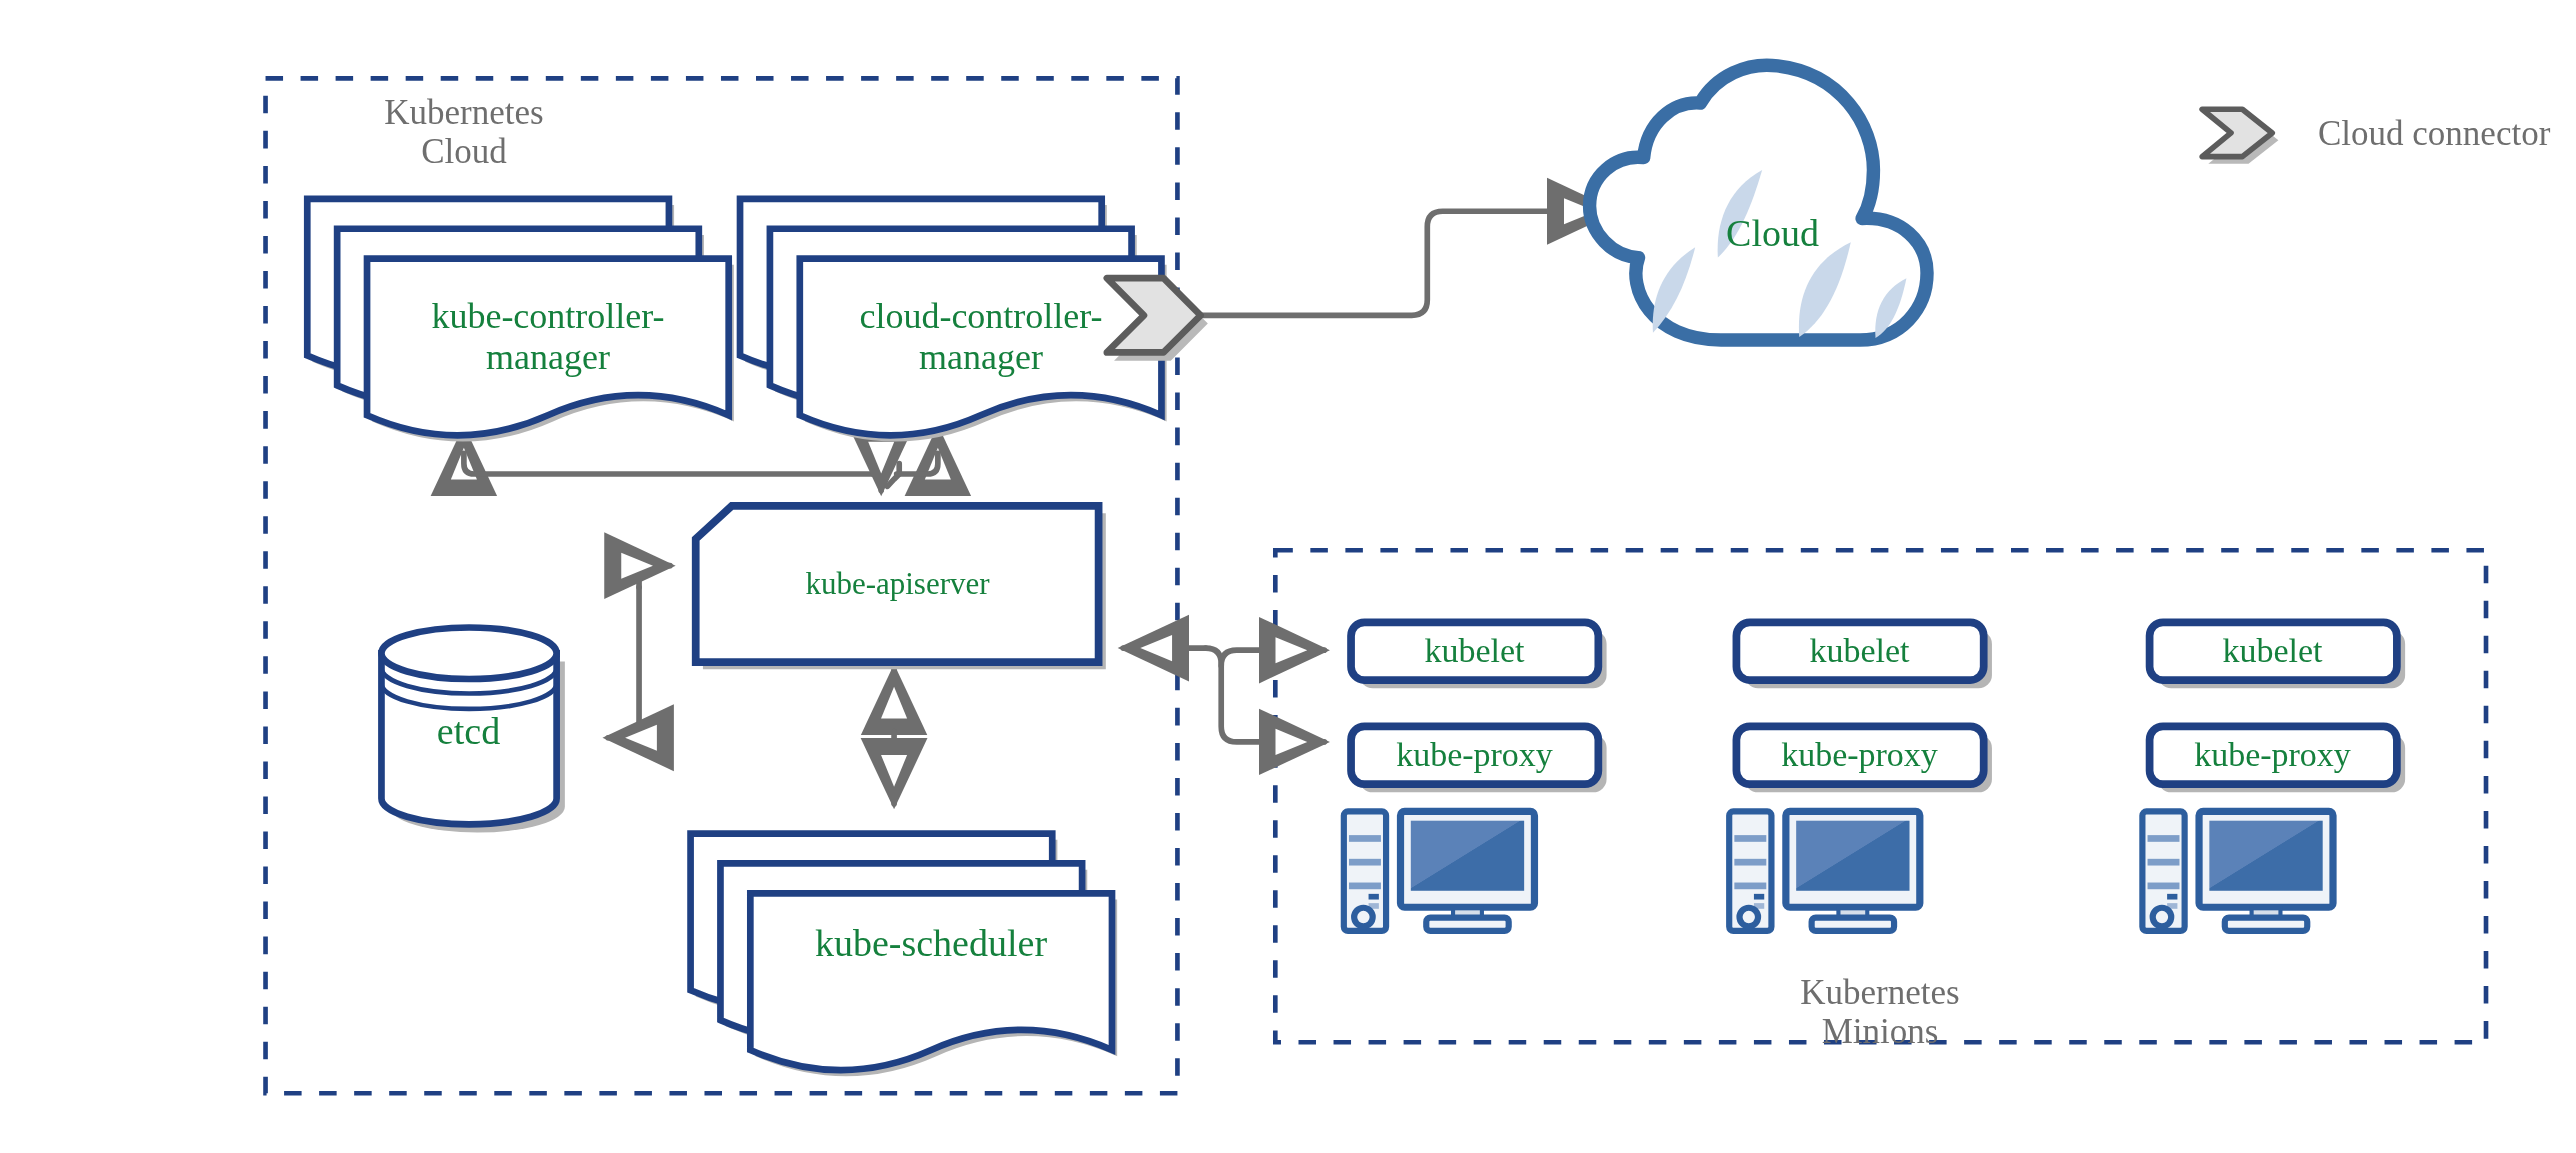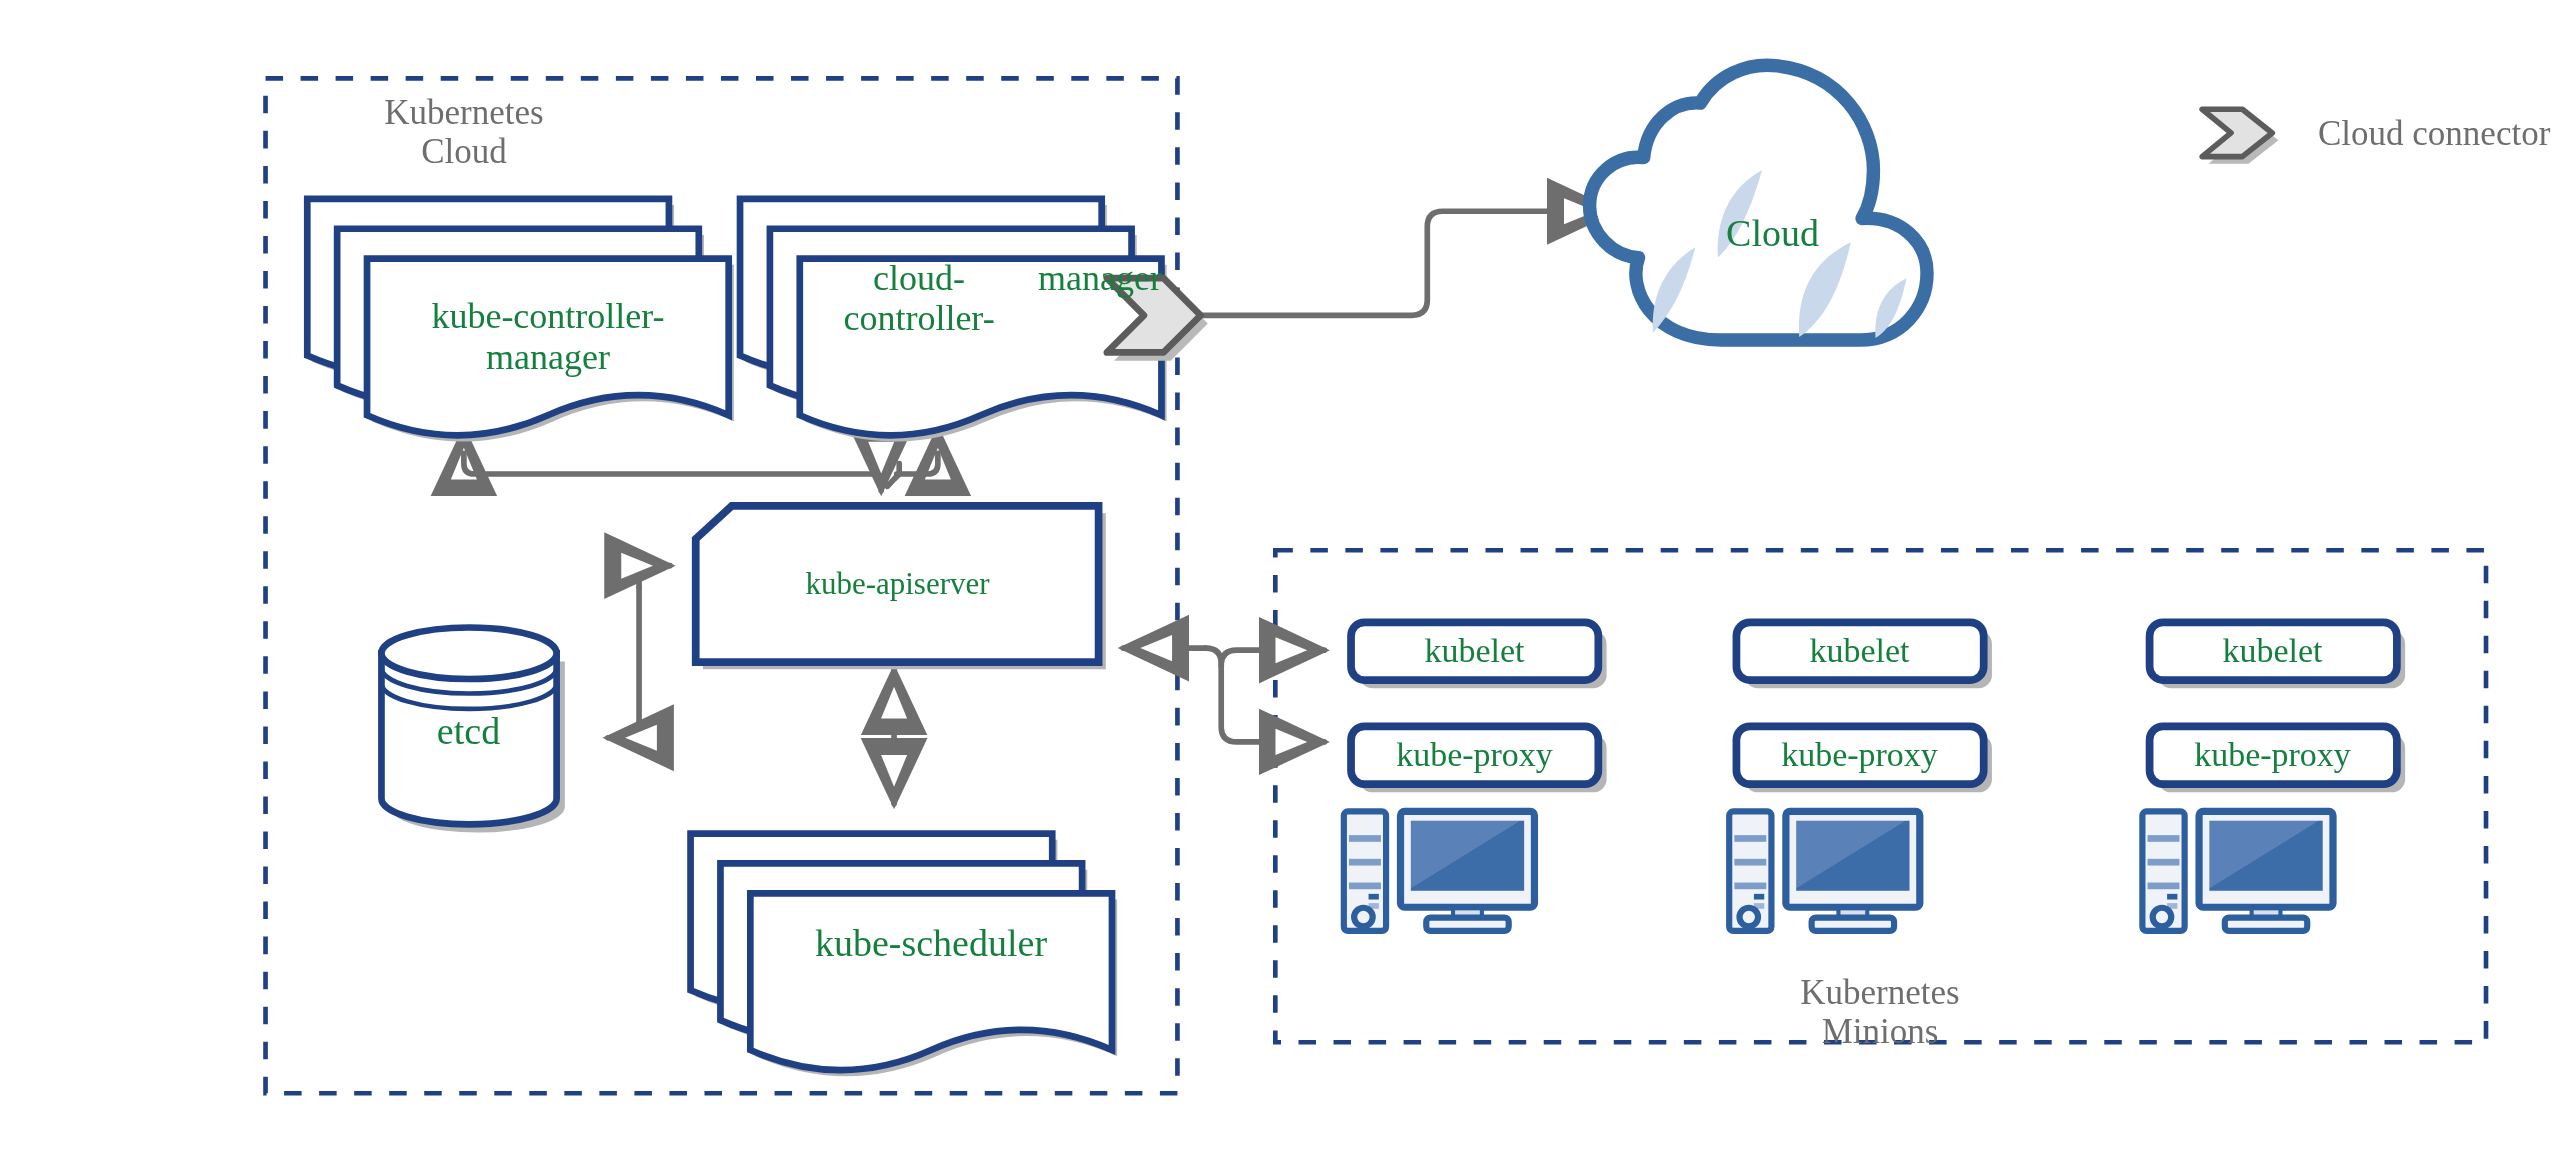--- a/index.html
+++ b/index.html
@@ -214,21 +214,21 @@
     <div>Minions</div>
   </div>
 
   <div class="lbl lbl-gray" style="left:2318px;top:114px;width:392px;font-size:35px;text-align:left;">Cloud connector</div>
 
   <div class="lbl lbl-blue" style="left:367px;top:258px;width:362px;height:157px;display:flex;flex-direction:column;justify-content:center;font-size:36px;align-items:center;">
     <div>kube-controller-</div>
     <div>manager</div>
   </div>
 
-  <div class="lbl lbl-blue" style="left:800px;top:258px;width:362px;height:157px;display:flex;justify-content:center;font-size:36px;">
+  <div class="lbl lbl-blue" style="left:800px;top:258px;width:362px;height:157px;display:flex;flex-direction:column;justify-content:center;font-size:36px;">
     <div>cloud-controller-</div>
     <div>manager</div>
   </div>
 
   <div class="lbl lbl-blue" style="left:696px;top:506px;width:403px;height:156px;display:flex;align-items:center;justify-content:center;font-size:31px;">kube-apiserver</div>
 
   <div class="lbl lbl-blue" style="left:381px;top:685px;width:175px;height:93px;display:flex;align-items:center;justify-content:center;font-size:38px;">etcd</div>
 
   <div class="lbl lbl-blue" style="left:750px;top:871px;width:362px;height:144px;display:flex;align-items:center;justify-content:center;font-size:38px;">kube-scheduler</div>
 

